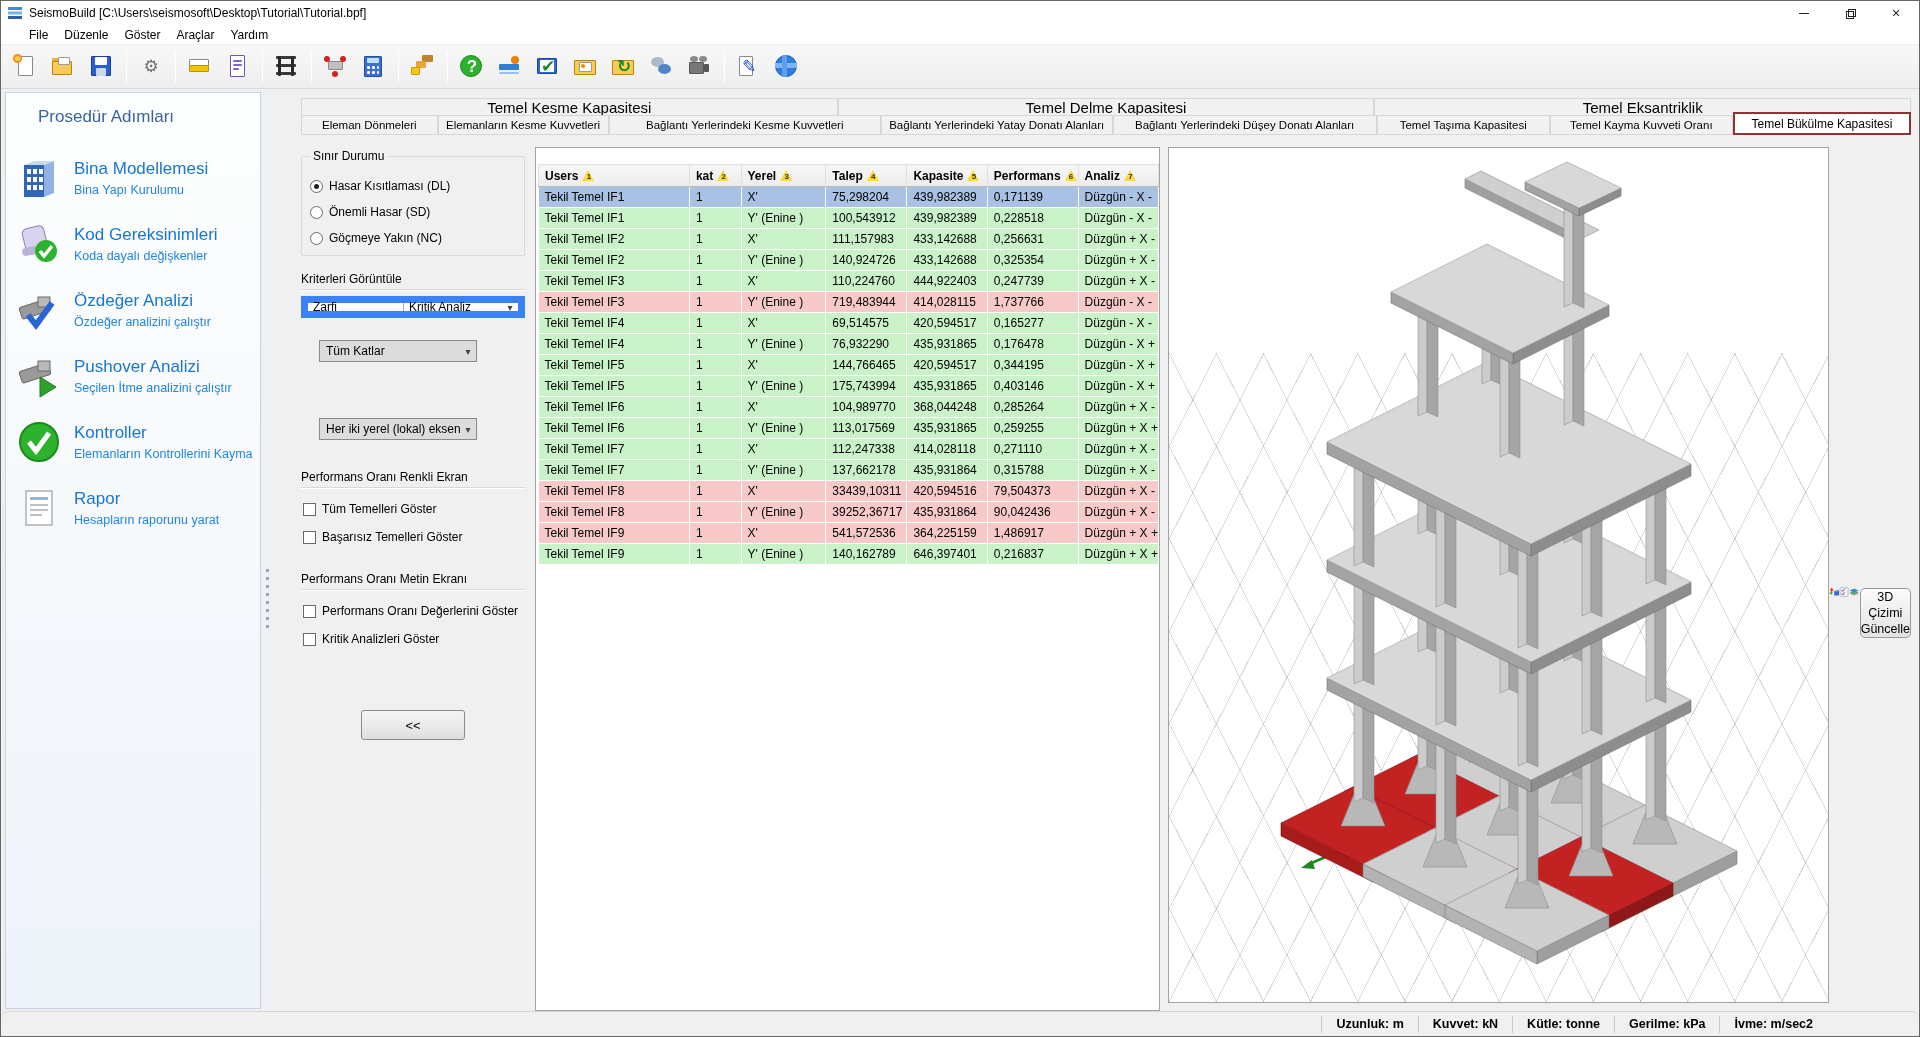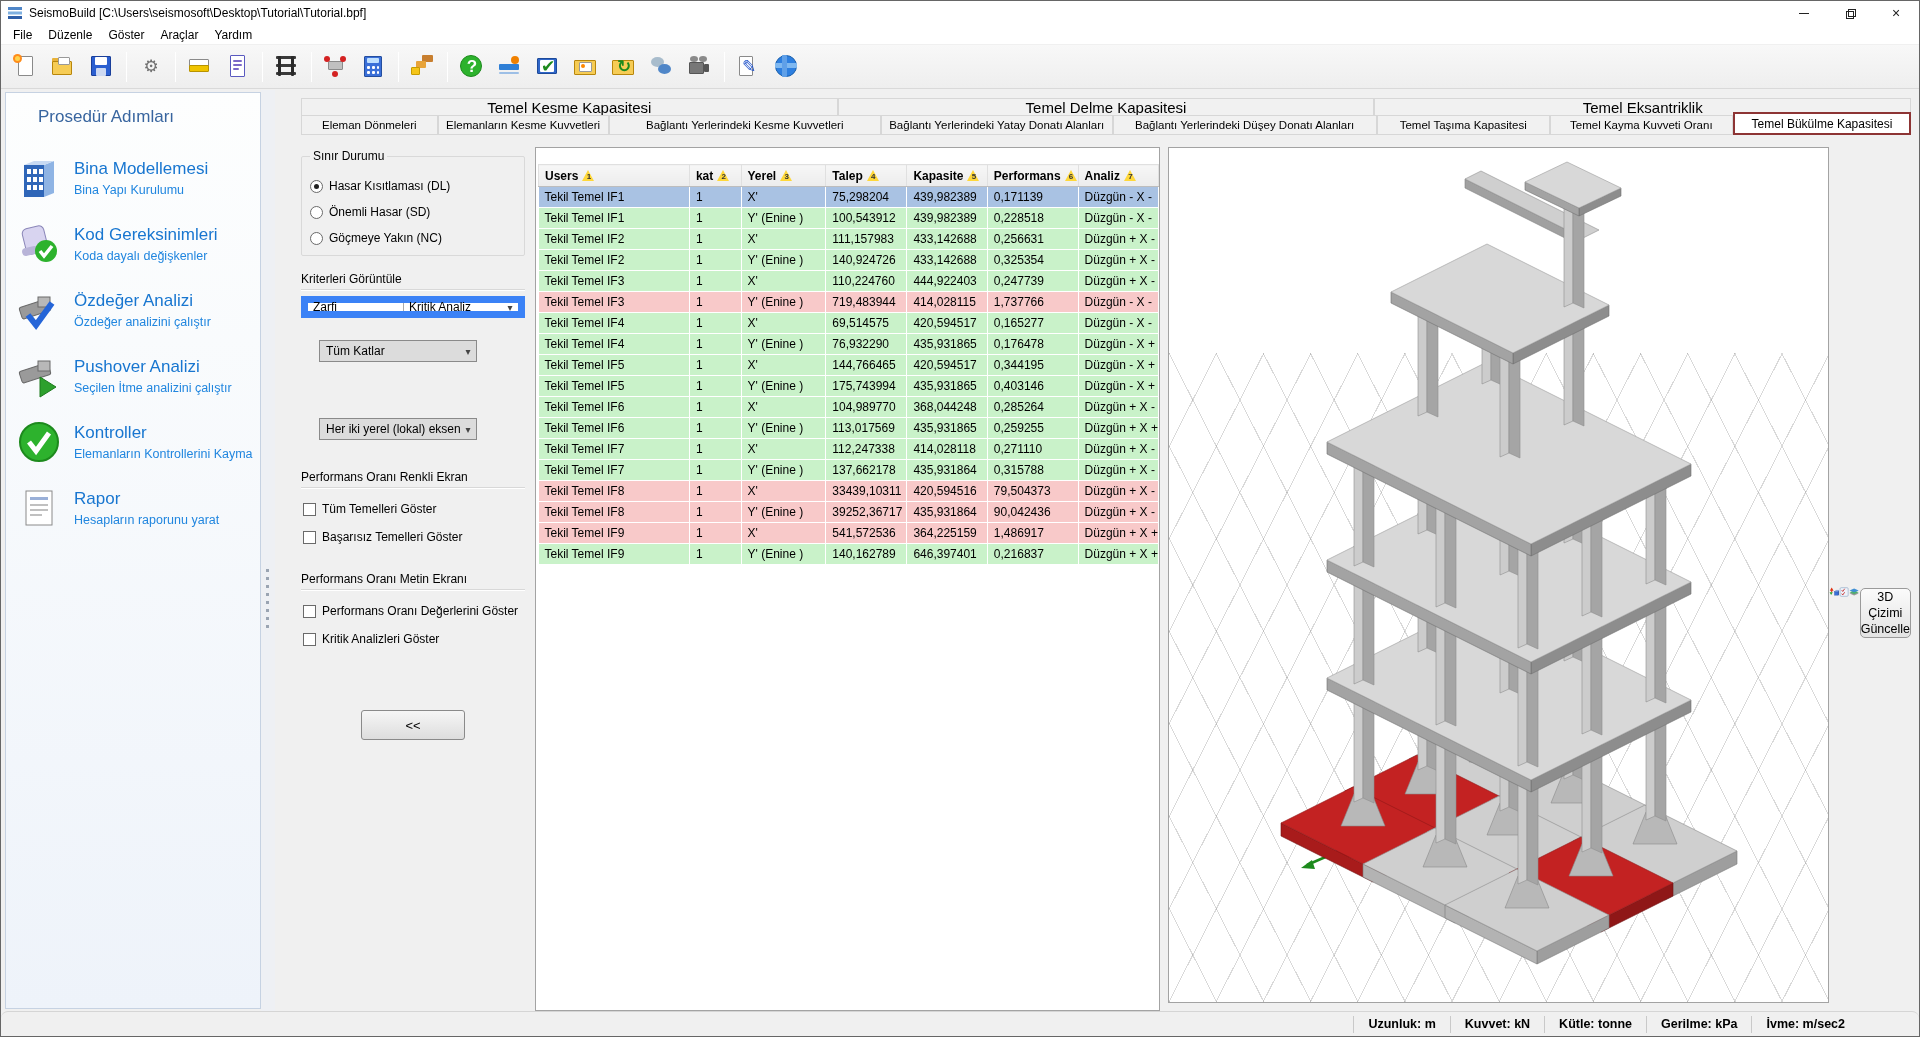--- a/index.html
+++ b/index.html
@@ -11,21 +11,21 @@
   .titlebar .appicon { width:16px; height:16px; margin:0 6px 0 6px; }
   .titlebar .title { font-size:12px; color:#000; }
   .wctrls { margin-left:auto; display:flex; height:24px; }
   .wbtn { width:46px; height:24px; display:flex; align-items:center; justify-content:center; font-size:14px; color:#222; }
   .mini { width:10px; height:1px; background:#222; display:block; }
   .rest { position:relative; width:9px; height:9px; display:block; }
   .rest i { position:absolute; border:1px solid #222; width:8px; height:8px; left:0; top:2px; background:#fff; }
   .rest b { position:absolute; border:1px solid #222; width:8px; height:8px; left:2px; top:0; }
 
   
-  .menubar { height:20px; background:#ffffff; display:flex; align-items:center; padding-left:4px; border-bottom:1px solid #f0f0f0; }
+  .menubar { height:20px; background:#ffffff; display:flex; align-items:center; padding-left:20px; border-bottom:1px solid #f0f0f0; }
   .menuitem { font-size:12px; padding:2px 8px; color:#000; }
 
   
   .toolbar { height:44px; background:linear-gradient(#f8f8f8,#eeeeee); display:flex; align-items:center; padding-left:6px; border-bottom:1px solid #d9d9d9; }
   .tbi { position:relative; width:30px; height:30px; margin:0 4px; }
   .tbi .shp { position:absolute; }
   .tbi .glyph { position:absolute; left:0; top:0; width:100%; height:100%; display:flex; align-items:center; justify-content:center; font-size:17px; font-weight:bold; }
   .tbsep { width:1px; height:30px; background:#cfcfcf; border-right:1px solid #ffffff; margin:0 5px; }
 
   
@@ -91,21 +91,21 @@
        repeating-linear-gradient(63deg, rgba(120,120,120,.28) 0 1px, transparent 1px 42px),
        repeating-linear-gradient(117deg, rgba(120,120,120,.28) 0 1px, transparent 1px 42px); }
   .dpanel svg { position:absolute; left:0; top:0; }
 
   
   .rstrip { width:82px; flex:0 0 82px; display:flex; flex-direction:row; align-items:center; padding-top:56px; }
   .rs-ico { width:38px; height:38px; margin-bottom:24px; cursor:pointer; }
   .rs-btn { margin-top:18px; width:76px; height:50px; background:linear-gradient(#fbfbfb,#e3e3e3); border:1px solid #9a9a9a; border-radius:5px; font-size:12.5px; font-family:inherit; line-height:16px; cursor:pointer; }
 
   
-  .statusbar { position:absolute; left:0; right:0; bottom:0; height:25px; background:#f0f0f0; border-top:1px solid #d5d5d5; display:flex; align-items:center; justify-content:flex-end; padding-right:60px;border-radius:7px; }
+  .statusbar { position:absolute; left:0; right:0; bottom:0; height:25px; background:#f0f0f0; border-top:1px solid #d5d5d5; display:flex; align-items:center; justify-content:flex-end; padding-right:92px;border-radius:7px; }
   .unit { font-size:12.5px; font-weight:bold; color:#000; padding:0 14px; height:17px; display:flex; align-items:center; border-left:1px solid #c9c9c9; }
 </style>
 </head>
 <body>
 
 <div id="app">
 
   <div class="titlebar">
     <svg class="appicon" viewBox="0 0 16 16">
       <rect x="1" y="2" width="14" height="3" fill="#4f86c8"></rect>

